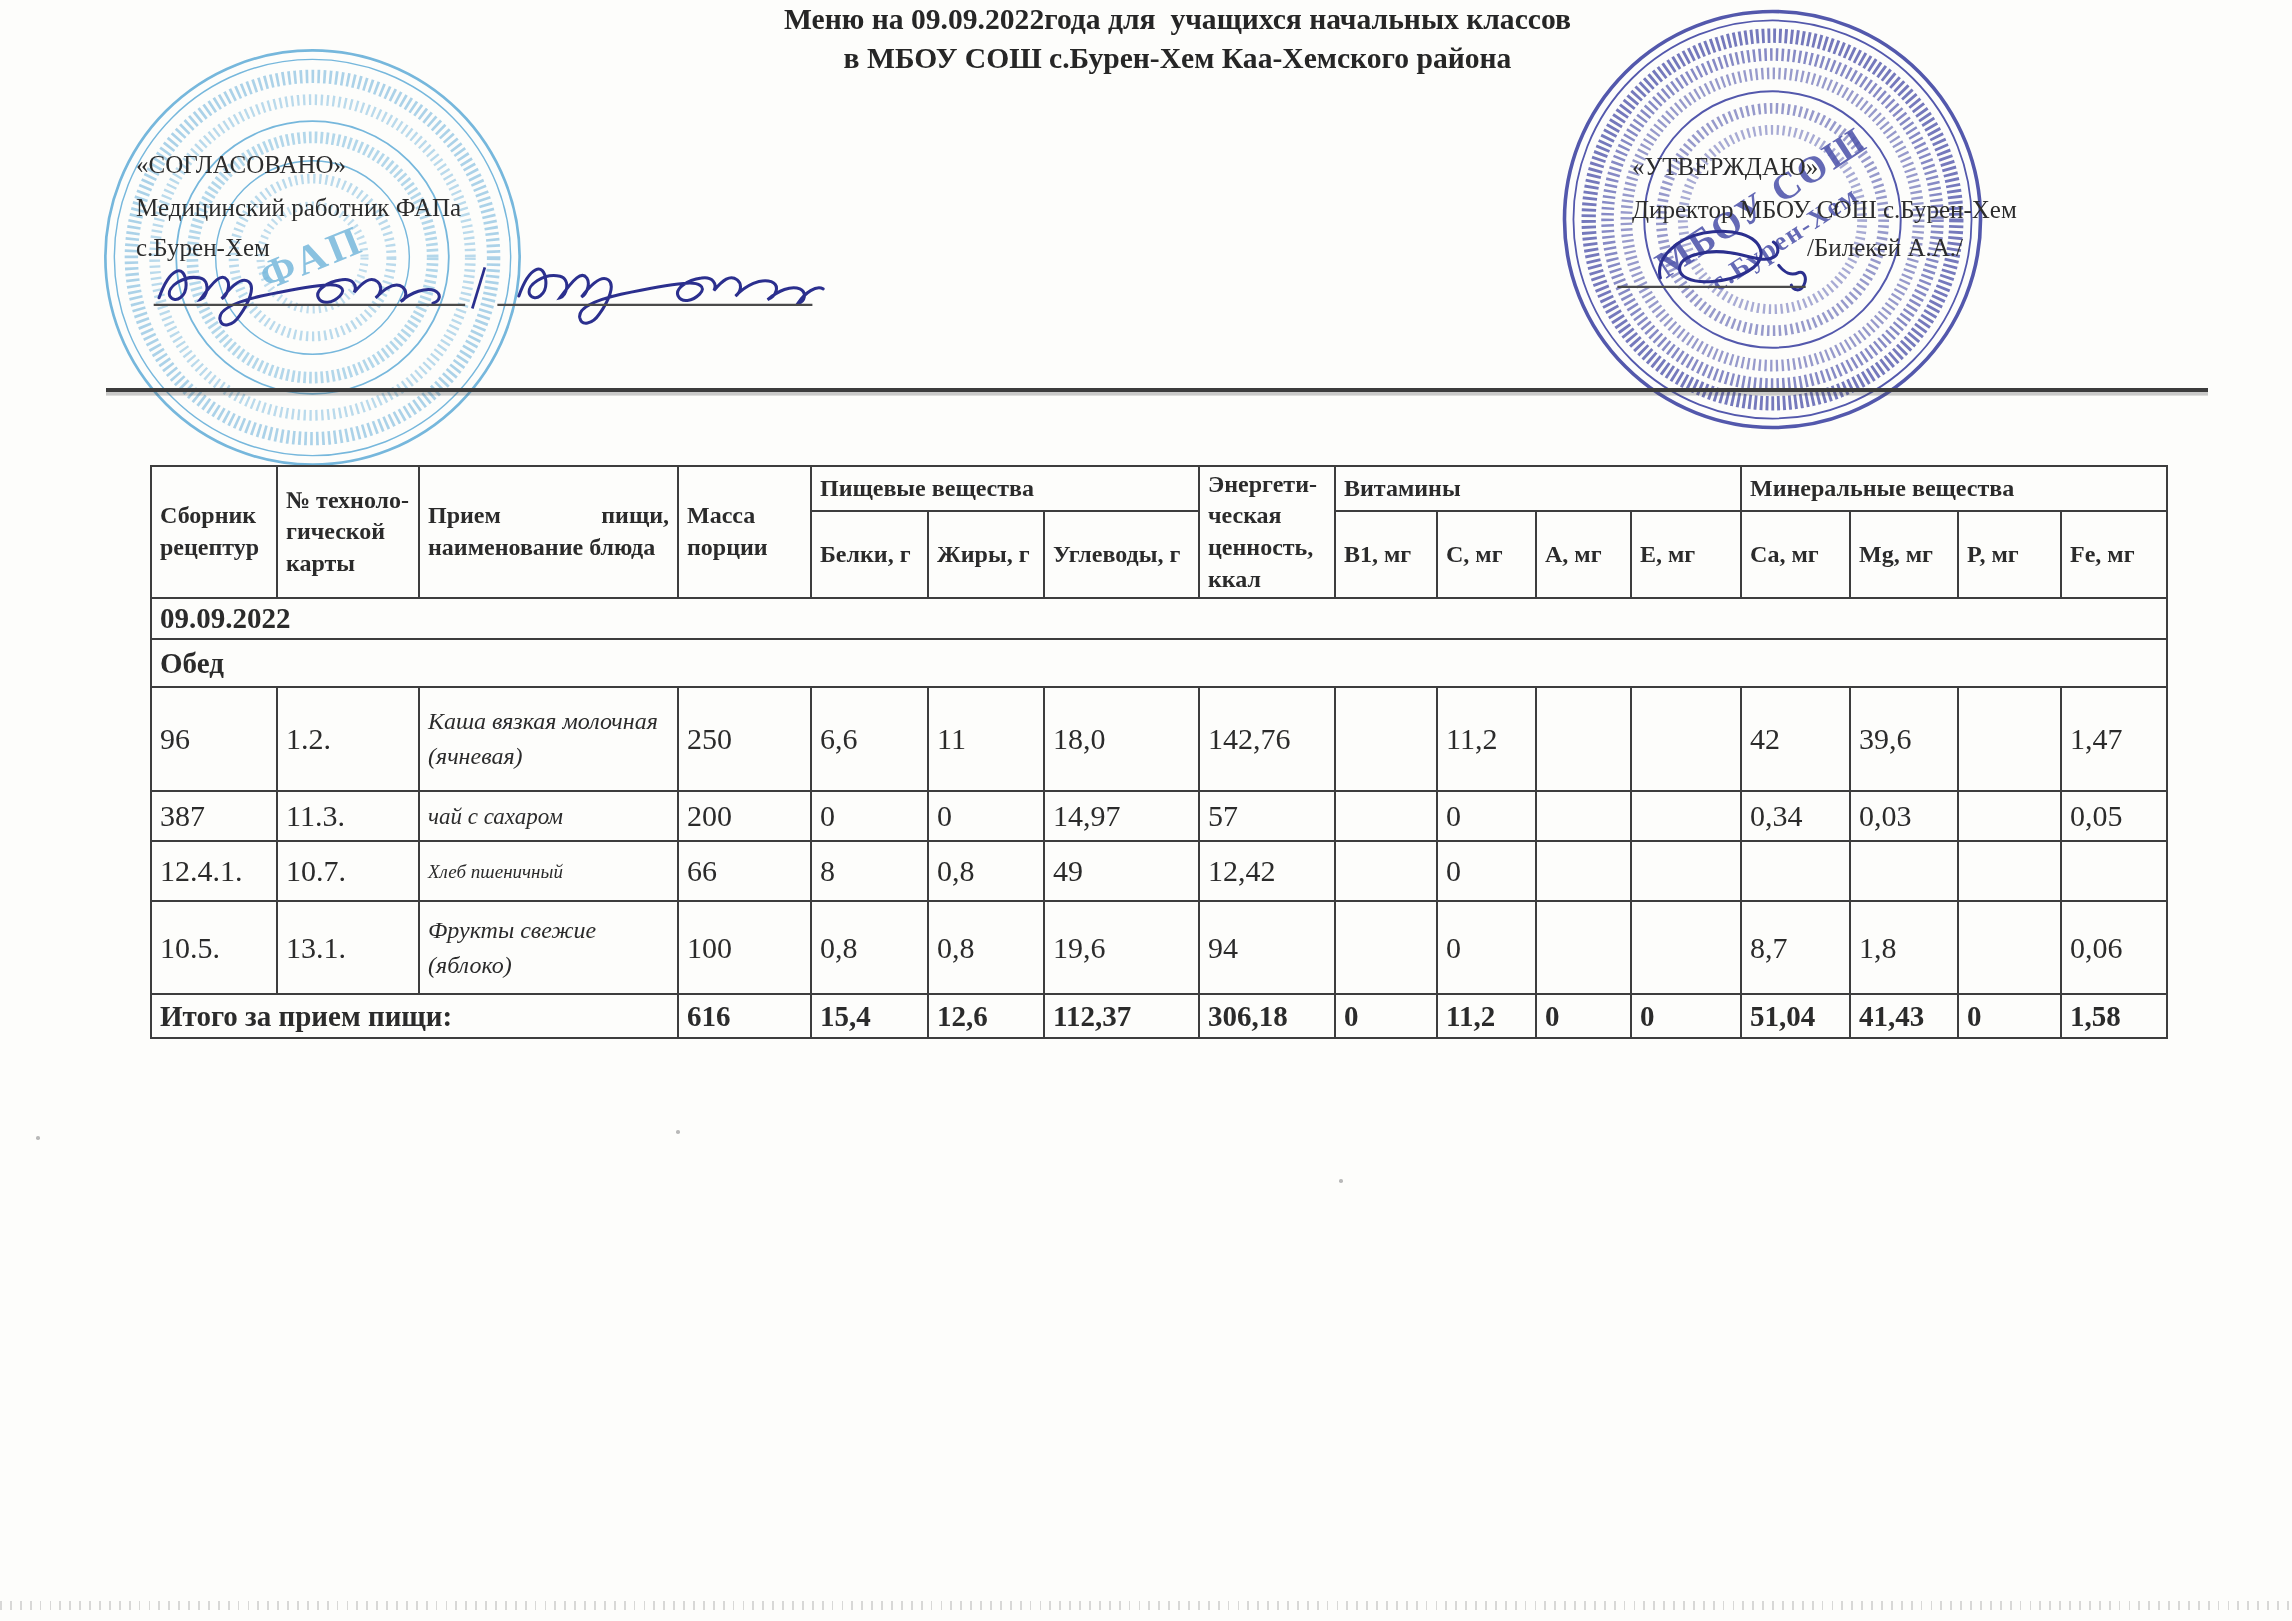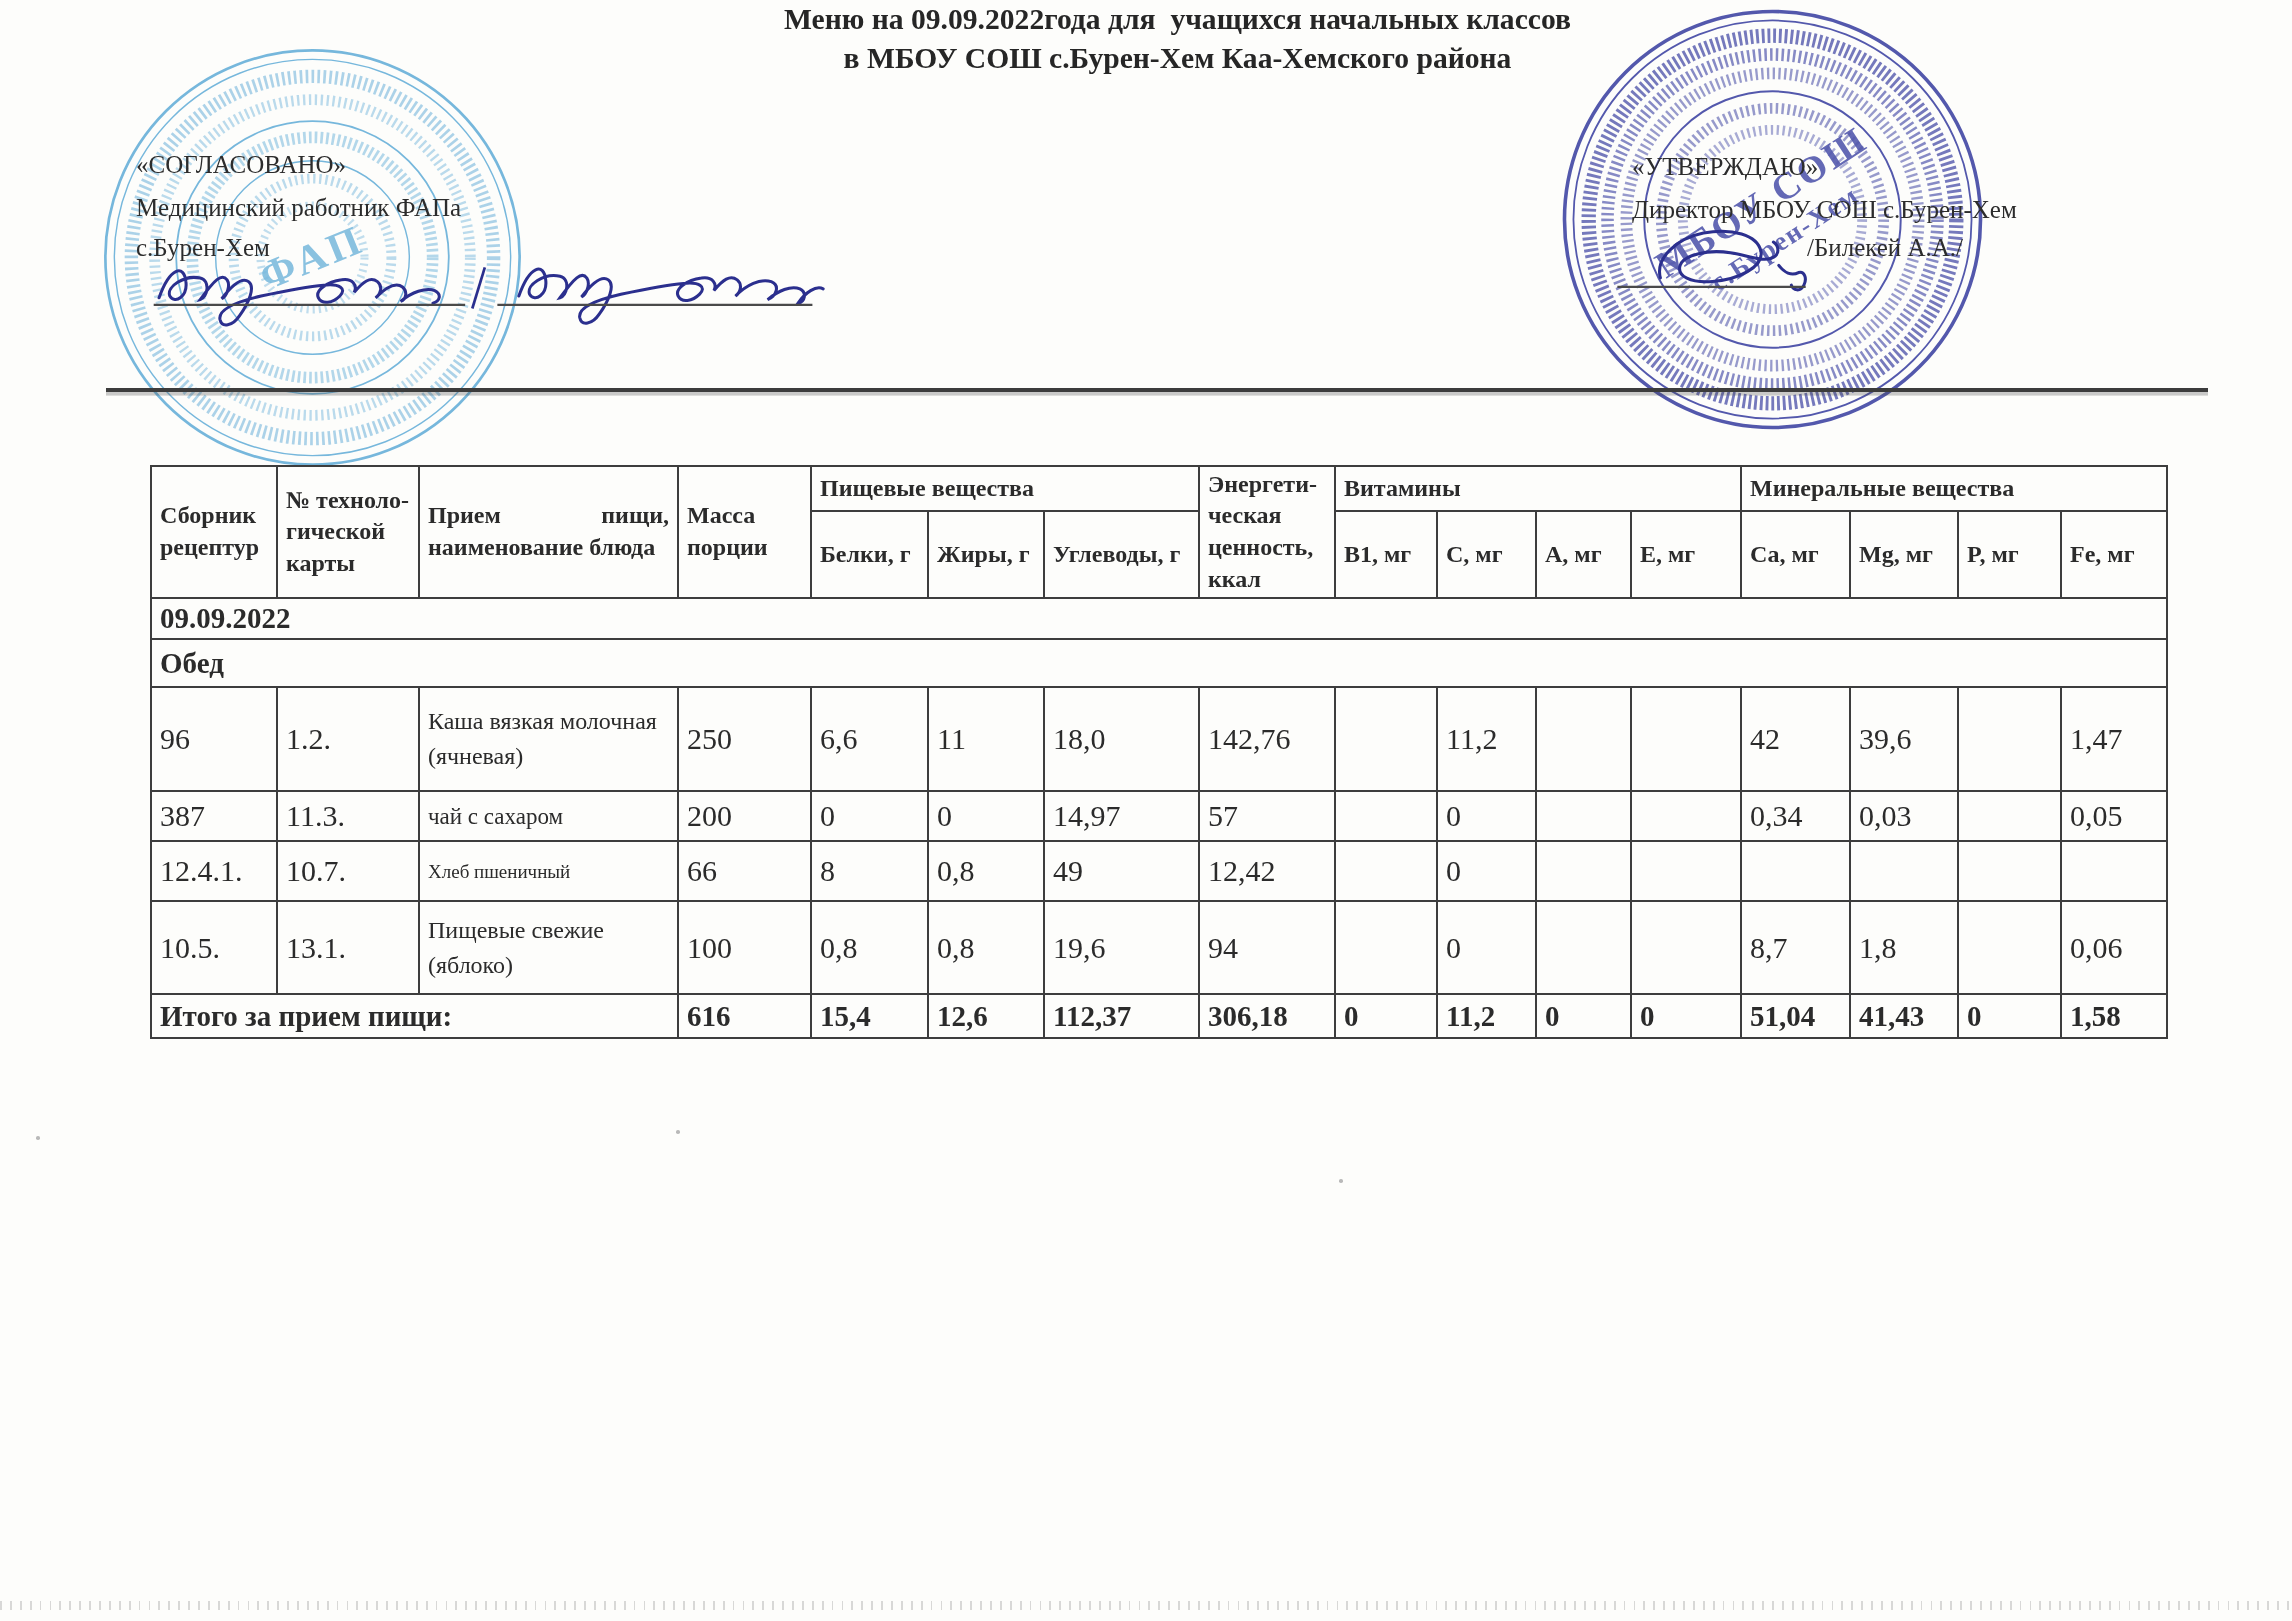--- a/index.html
+++ b/index.html
@@ -25,21 +25,21 @@
   
   table.menu{position:absolute;left:150px;top:465px;width:2017px;border-collapse:collapse;table-layout:fixed;}
   table.menu th,table.menu td{
     border:2.3px solid #3d3d3d;padding:1.8px 8px;vertical-align:middle;
     text-align:left;overflow:hidden;color:#2b2b2b;
   }
   table.menu th{font-size:24px;font-weight:bold;line-height:1.32;}
   th.grp{vertical-align:top;border-radius:19px;}
   th.energy{vertical-align:top;}
   td.num{font-size:30px;margin-left:30px;}
-  td.dish{font-size:24px;text-align:justify;line-height:1.45;}
+  td.dish{font-size:24px;font-style:italic;text-align:justify;line-height:1.45;}
   tr.banner td{font-size:29px;font-weight:bold;}
   tr.total td{font-size:29px;font-weight:bold;}
   
   .scan-band{left:0;right:0;top:1601px;height:9px;opacity:.45;
     background:repeating-linear-gradient(90deg,rgba(90,90,90,.5) 0 1.8px,transparent 1.8px 9.9px);}
   .speck{width:3.6px;height:3.6px;border-radius:50%;background:#b9b9b9;}
 </style>
 </head>
 <body>
 
@@ -211,21 +211,21 @@
       <td class="num"></td>
       <td class="num"></td>
       <td class="num"></td>
       <td class="num"></td>
       <td class="num"></td>
     </tr>
 
     <tr style="height:93px">
       <td class="num">10.5.</td>
       <td class="num">13.1.</td>
-      <td class="dish">Пищевые свежие (яблоко)</td>
+      <td class="dish">Фрукты свежие (яблоко)</td>
       <td class="num">100</td>
       <td class="num">0,8</td>
       <td class="num">0,8</td>
       <td class="num">19,6</td>
       <td class="num">94</td>
       <td class="num"></td>
       <td class="num">0</td>
       <td class="num"></td>
       <td class="num"></td>
       <td class="num">8,7</td>

